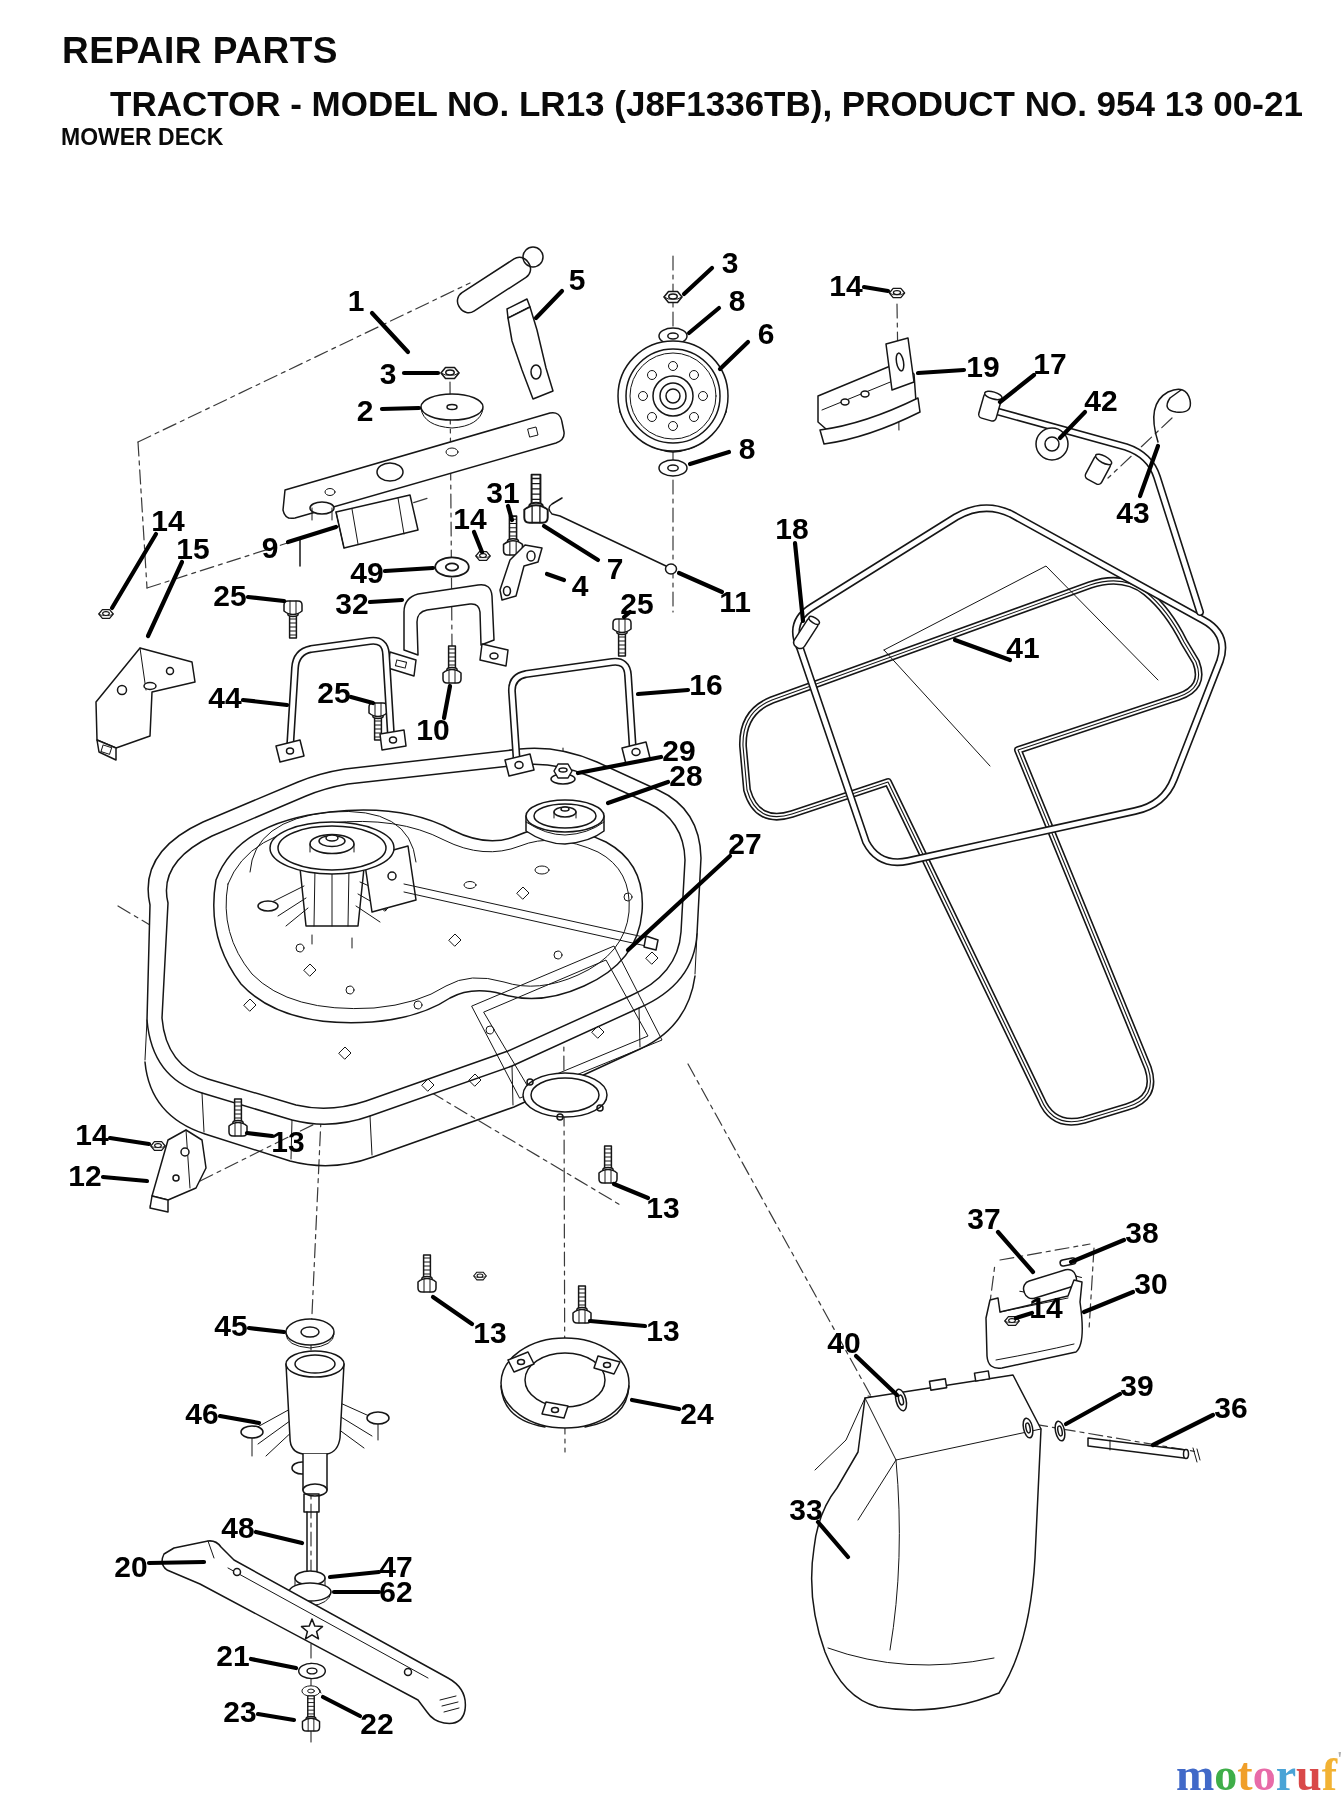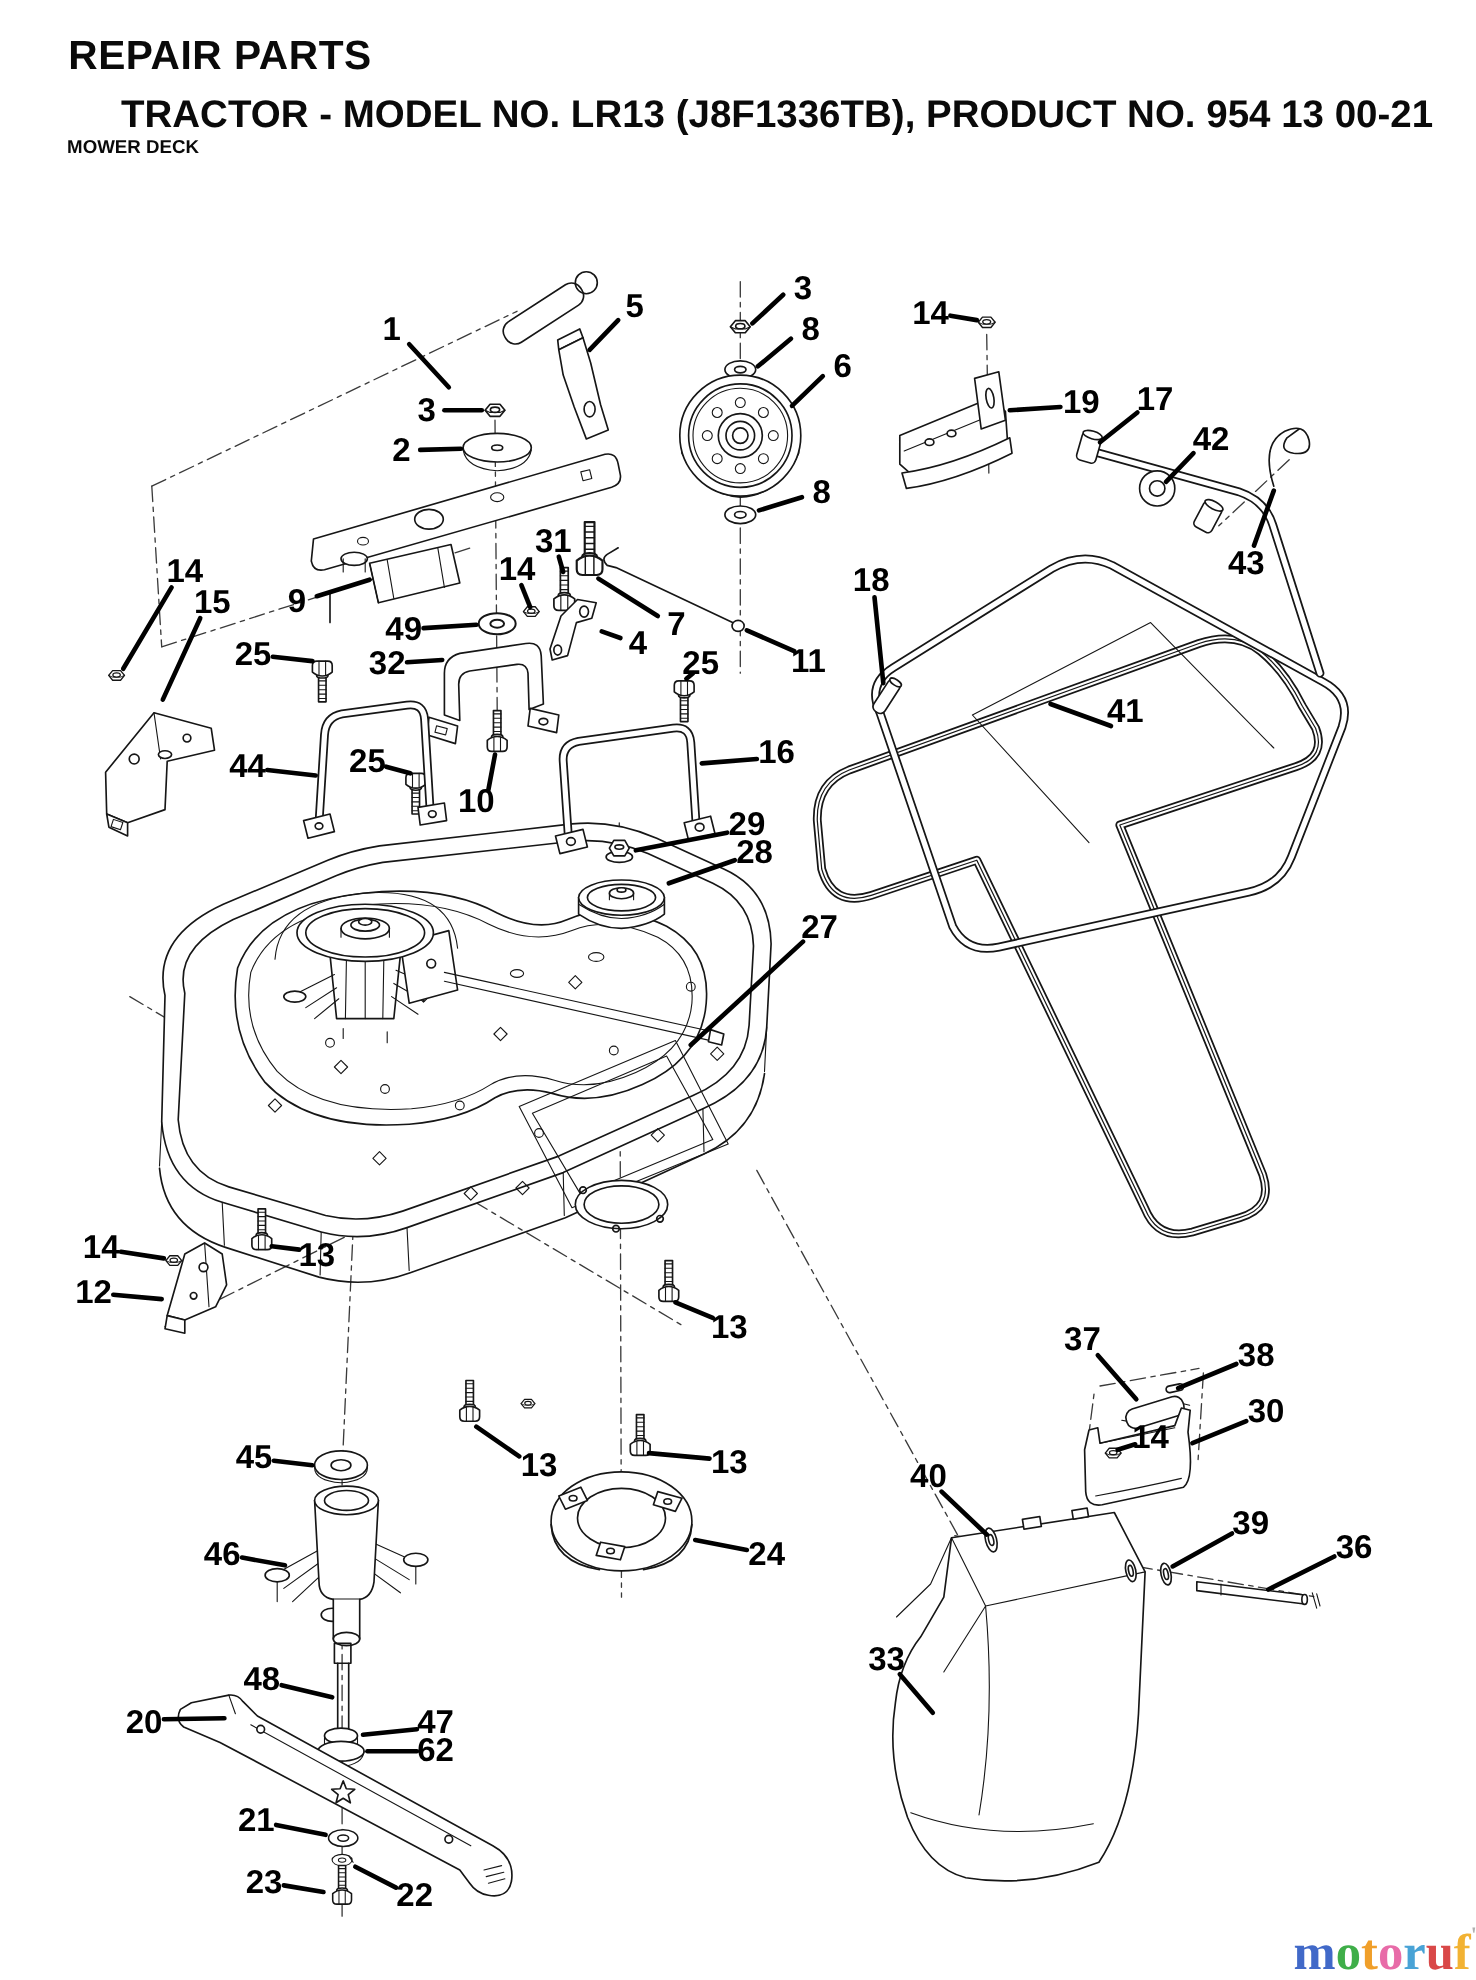--- a/index.html
+++ b/index.html
@@ -1,21 +1,21 @@
 <!DOCTYPE html>
 <html><head>
 <meta charset="utf-8">
 <style>
   html,body{margin:0;padding:0;background:#fff;}
   .page{position:relative;width:1342px;height:1800px;background:#fff;overflow:hidden;
         font-family:"Liberation Sans",sans-serif;}
   header{position:absolute;left:0;top:0;width:100%;z-index:5;}
   .title{position:absolute;left:62px;top:30px;font-size:37px;font-weight:bold;color:#0a0a0a;letter-spacing:0.5px;white-space:nowrap;}
   .subtitle{position:absolute;left:110px;top:84px;font-size:35px;font-weight:bold;color:#0a0a0a;white-space:nowrap;}
-  .section{position:absolute;left:61px;top:124px;font-size:17px;font-weight:bold;color:#0a0a0a;white-space:nowrap;}
+  .section{position:absolute;left:61px;top:124px;font-size:23px;font-weight:bold;color:#0a0a0a;white-space:nowrap;}
   #diagram{position:absolute;left:0;top:0;}
   #diagram path,#diagram line,#diagram ellipse,#diagram circle,#diagram rect,#diagram polyline,#diagram polygon
     {stroke:#161616;stroke-width:1.5;fill:none;stroke-linecap:round;stroke-linejoin:round;}
   #diagram .f{fill:#ffffff;}
   #diagram .tube{stroke-width:8;}
   #diagram .tin{stroke:#ffffff;stroke-width:4.8;}
   #diagram .mid{stroke-width:1.1;}
   #diagram .dd{stroke-dasharray:14 5 4 5;stroke-width:1.2;stroke:#3a3a3a;}
   #diagram .thin{stroke-width:1;}
   #diagram text.plabel{font-family:"Liberation Sans",sans-serif;font-weight:bold;font-size:30px;

